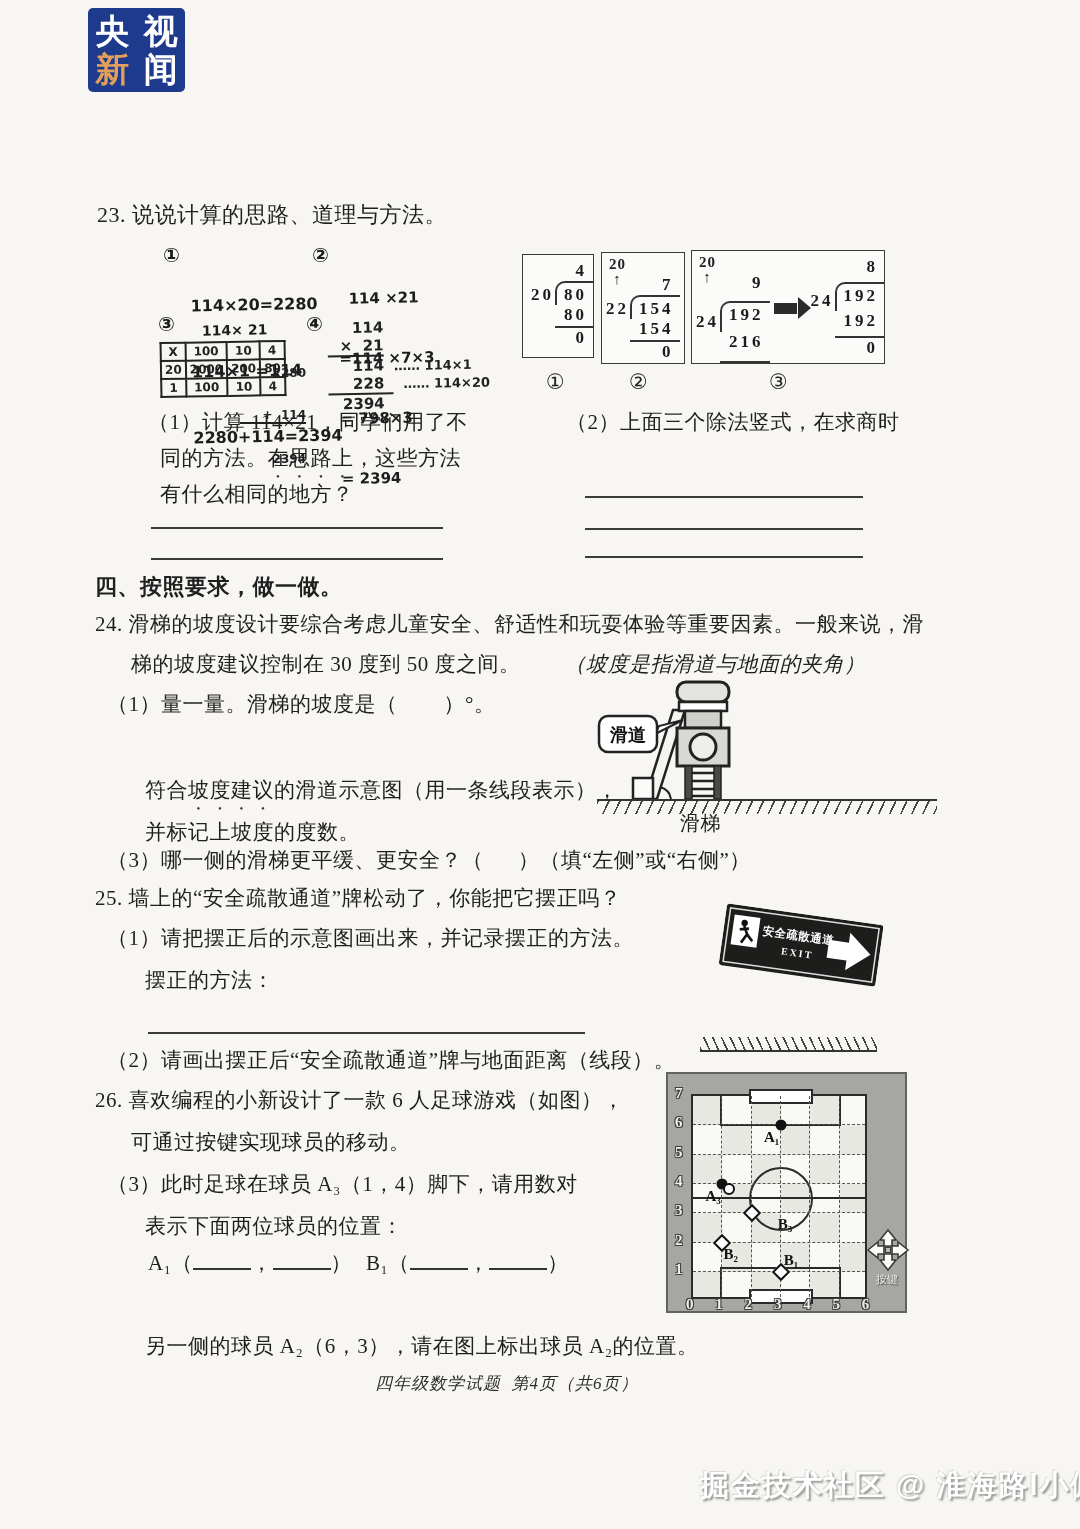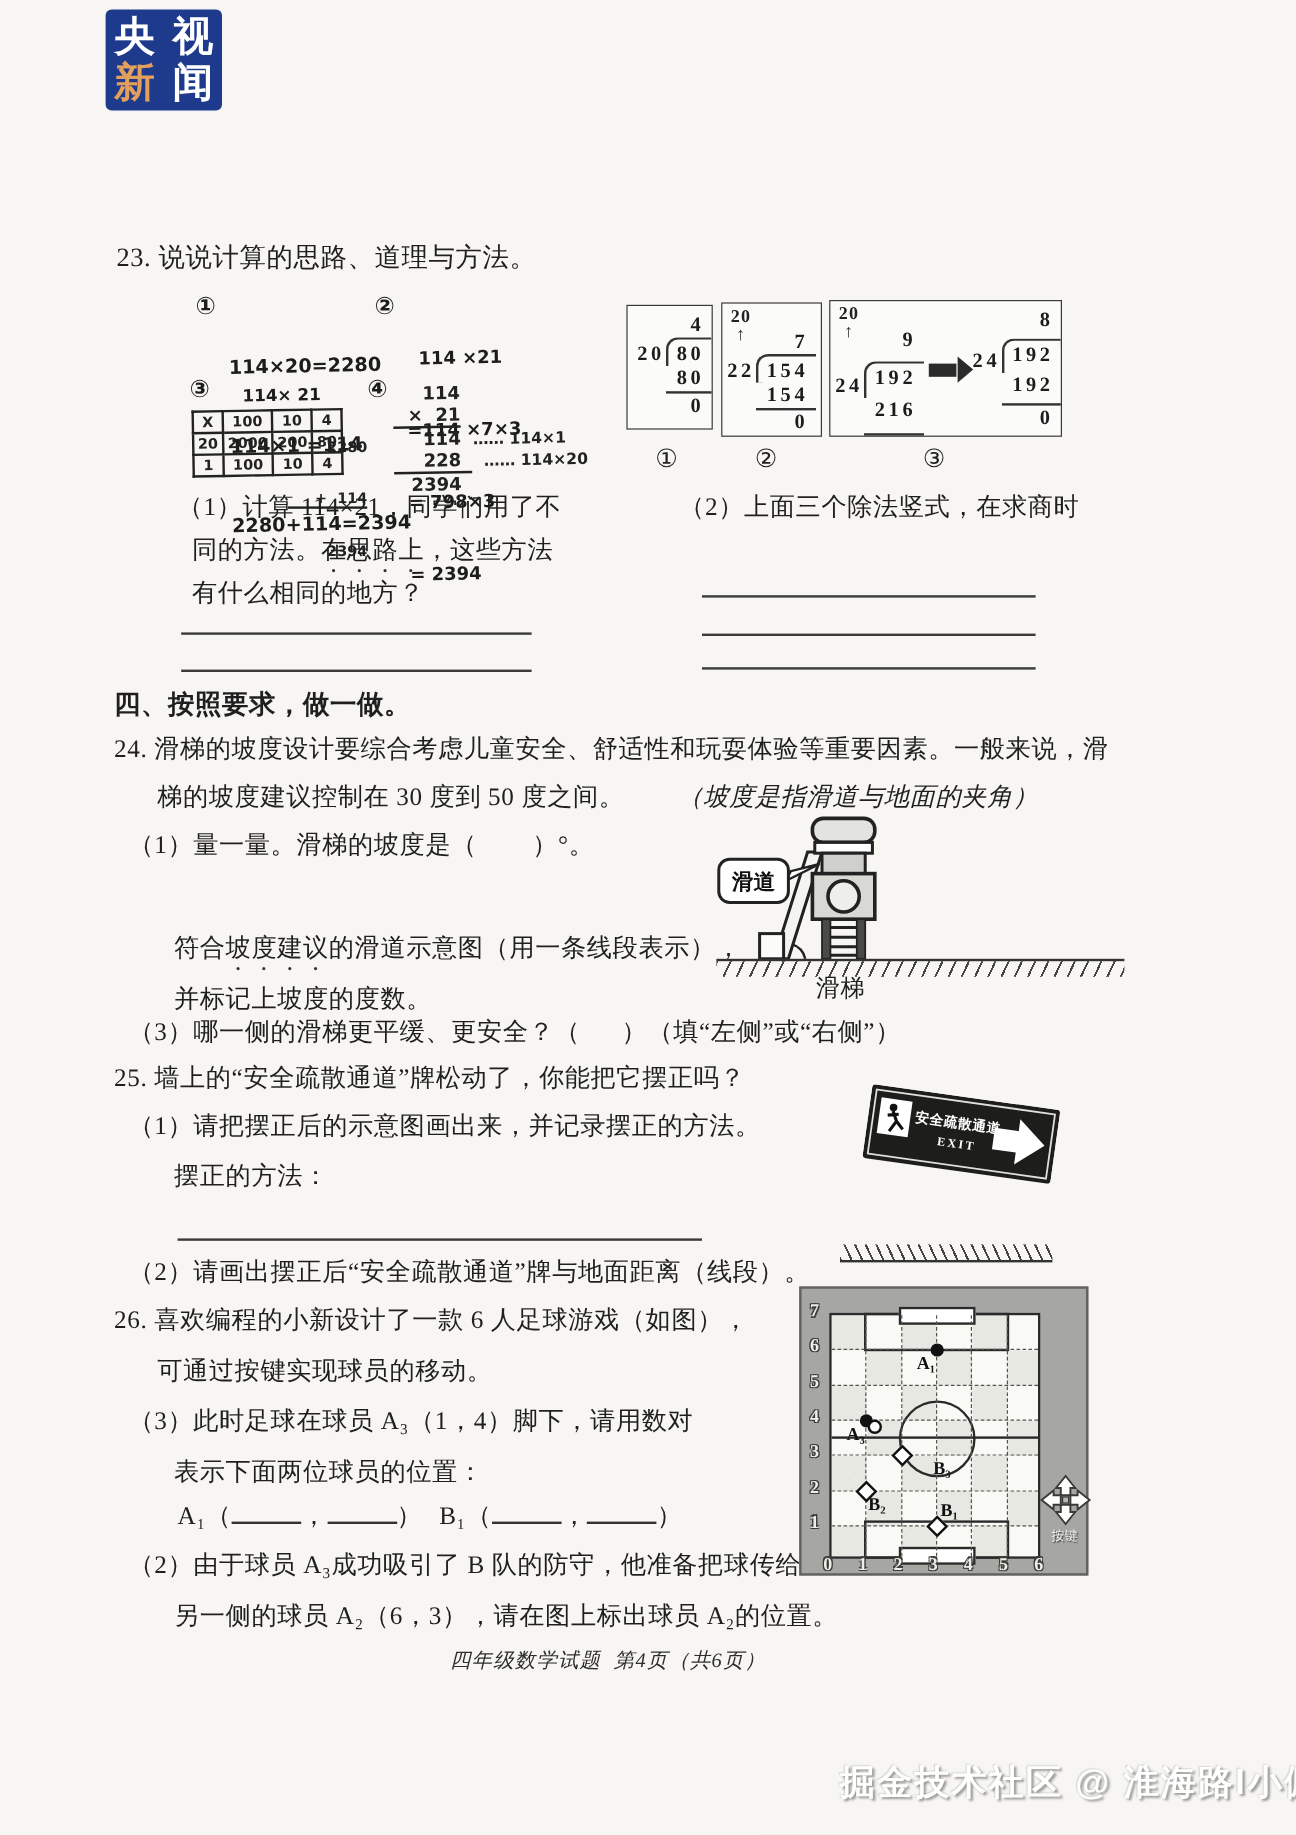--- a/index.html
+++ b/index.html
@@ -257,21 +257,20 @@
   <div class="abs ansline" style="left:148px;top:1030px;width:437px;"></div>
   <div class="abs qt" style="left:107px;top:1046px;">（2）请画出摆正后“安全疏散通道”牌与地面距离（线段）。</div>
   <div class="abs ground-above" style="left:700px;top:1037px;width:177px;height:13px;"></div>
 
   <div class="abs qt" style="left:95px;top:1086px;">26. 喜欢编程的小新设计了一款 6 人足球游戏（如图），</div>
   <div class="abs qt" style="left:131px;top:1128px;">可通过按键实现球员的移动。</div>
   <div class="abs qt" style="left:107px;top:1170px;">（3）此时足球在球员 A₃（1，4）脚下，请用数对</div>
   <div class="abs qt" style="left:145px;top:1212px;">表示下面两位球员的位置：</div>
   <div class="abs qt" style="left:148px;top:1248px;"><span>A₁（</span><span class="blank"></span><span>，</span><span class="blank"></span><span>）</span></div>
   <div class="abs qt" style="left:366px;top:1248px;"><span>B₁（</span><span class="blank"></span><span>，</span><span class="blank"></span><span>）</span></div>
-  <div class="abs qt" style="left:107px;top:1290px;">（2）由于球员 A₃成功吸引了 B 队的防守，他准备把球传给</div>
   <div class="abs qt" style="left:145px;top:1332px;">另一侧的球员 A₂（6，3），请在图上标出球员 A₂的位置。</div>
 
   <div class="abs field">
     <div class="pitch">
       <div class="half"></div>
       <div class="ccircle"></div>
       <div class="pen" style="top:-2px;"></div>
       <div class="pen" style="bottom:-2px;"></div>
       <div class="goal" style="top:-7px;"></div>
       <div class="goal" style="bottom:-7px;"></div>

